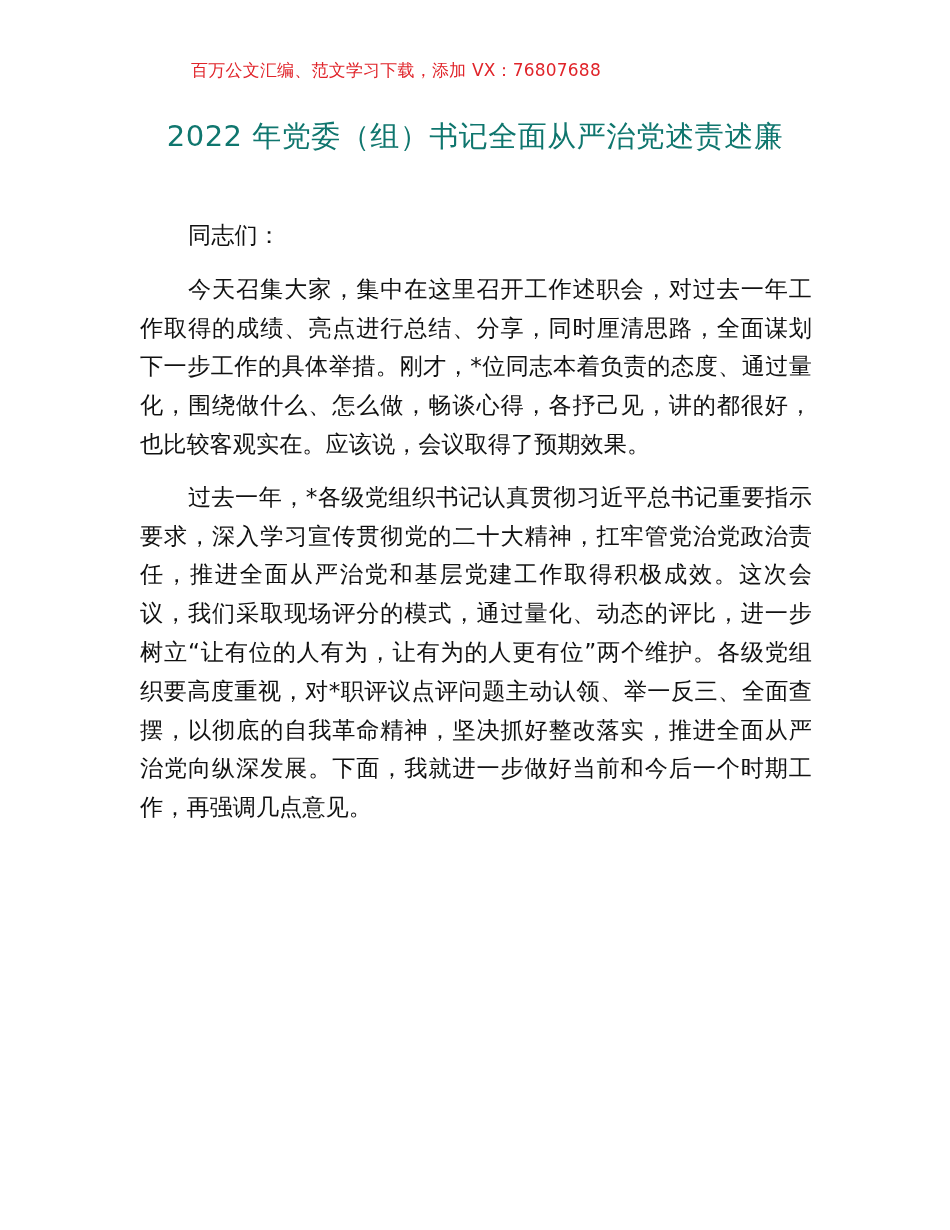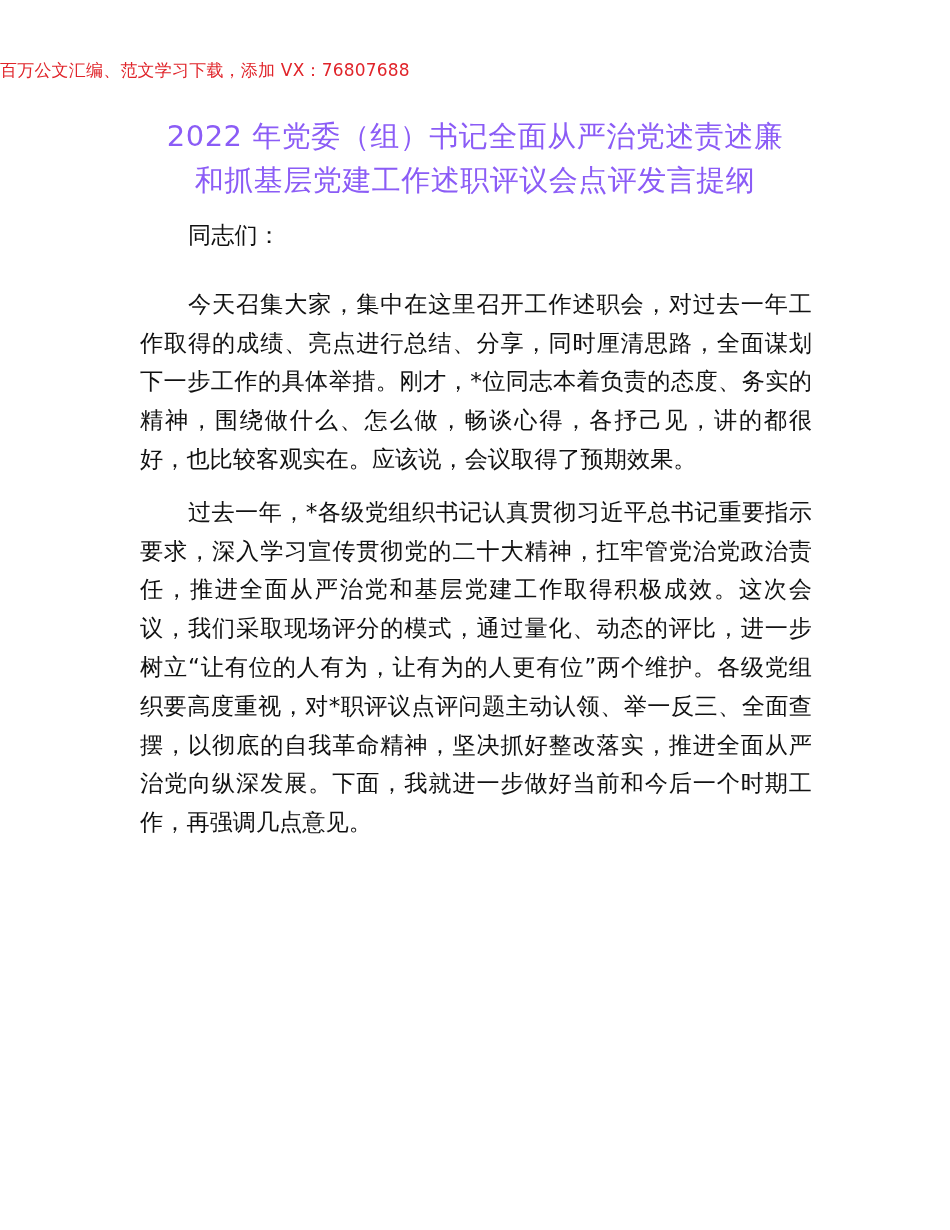--- a/index.html
+++ b/index.html
@@ -13,65 +13,64 @@
       position: relative;
       overflow: hidden;
       font-family: "DejaVu Sans", "Liberation Sans", sans-serif;
       color: #111111;
     }
     .watermark {
       position: absolute;
       top: 57px;
       left: 0;
       width: 792px;
-      text-align: left;
+      text-align: center;
       font-size: 17px;
       line-height: 26px;
       color: #e0242a;
       letter-spacing: 0.2px;
     }
     .title {
       position: absolute;
       top: 114px;
       left: 120px;
       width: 710px;
       text-align: center;
       font-size: 29px;
       line-height: 44px;
-      color: #8b5cf6;
+      color: #0f766e;
       font-weight: normal;
       letter-spacing: 0.5px;
       margin: 0;
     }
     .body-text {
       position: absolute;
       top: 216px;
       left: 140px;
       width: 672px;
     }
     .para {
       font-size: 23.2px;
       line-height: 38.8px;
       text-indent: 48px;
       margin: 0 0 14px 0;
       text-align: justify;
       word-break: break-all;
       letter-spacing: 0px;
     }
     .para.greeting {
-      margin-bottom: 30px;
+      margin-bottom: 15px;
     }
   </style>
 </head>
 <body>
 
 <div class="watermark">百万公文汇编、范文学习下载，添加 VX：76807688</div>
 
 <h1 class="title">
   <div>2022 年党委（组）书记全面从严治党述责述廉</div>
-  <div>和抓基层党建工作述职评议会点评发言提纲</div>
 </h1>
 
 <div class="body-text">
   <p class="para greeting">同志们：</p>
-  <p class="para">今天召集大家，集中在这里召开工作述职会，对过去一年工作取得的成绩、亮点进行总结、分享，同时厘清思路，全面谋划下一步工作的具体举措。刚才，*位同志本着负责的态度、务实的精神，围绕做什么、怎么做，畅谈心得，各抒己见，讲的都很好，也比较客观实在。应该说，会议取得了预期效果。</p>
+  <p class="para">今天召集大家，集中在这里召开工作述职会，对过去一年工作取得的成绩、亮点进行总结、分享，同时厘清思路，全面谋划下一步工作的具体举措。刚才，*位同志本着负责的态度、通过量化，围绕做什么、怎么做，畅谈心得，各抒己见，讲的都很好，也比较客观实在。应该说，会议取得了预期效果。</p>
   <p class="para">过去一年，*各级党组织书记认真贯彻习近平总书记重要指示要求，深入学习宣传贯彻党的二十大精神，扛牢管党治党政治责任，推进全面从严治党和基层党建工作取得积极成效。这次会议，我们采取现场评分的模式，通过量化、动态的评比，进一步树立“让有位的人有为，让有为的人更有位”两个维护。各级党组织要高度重视，对*职评议点评问题主动认领、举一反三、全面查摆，以彻底的自我革命精神，坚决抓好整改落实，推进全面从严治党向纵深发展。下面，我就进一步做好当前和今后一个时期工作，再强调几点意见。</p>
 </div>
 
 </body></html>

